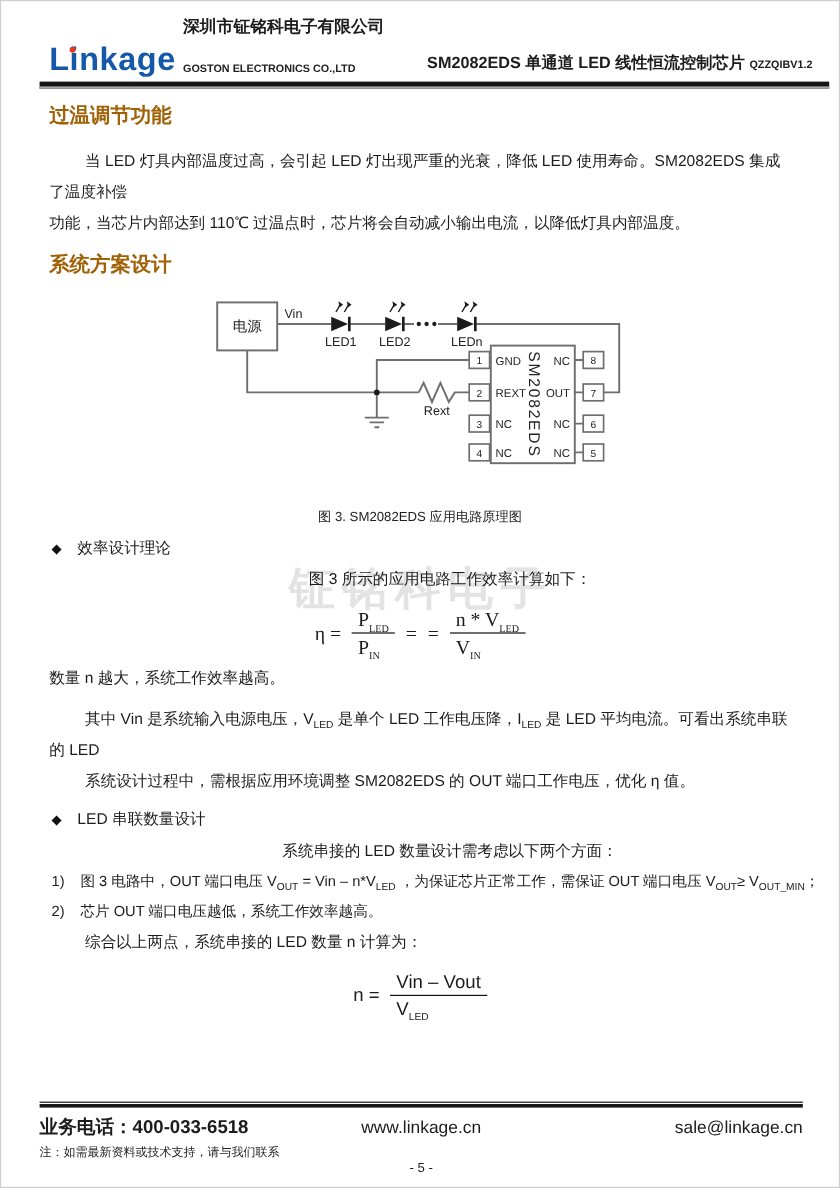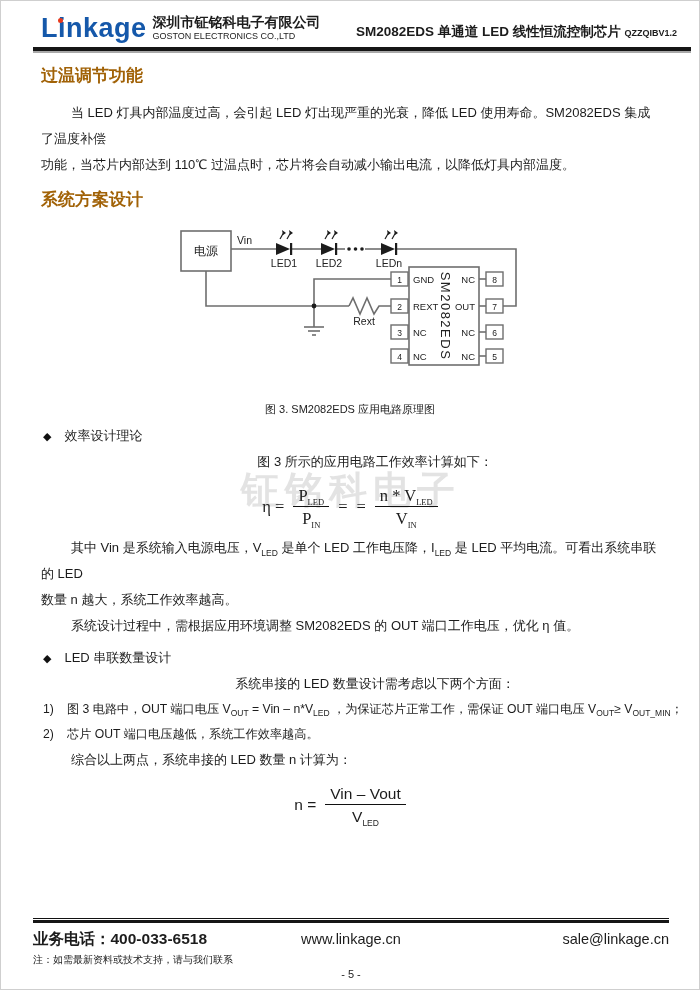--- a/index.html
+++ b/index.html
@@ -7,21 +7,21 @@
         background:#fff;font-family:"Liberation Sans",sans-serif;color:#1c1c1c;overflow:hidden;}
   .watermark{position:absolute;left:240px;top:464px;font-size:38px;font-weight:bold;color:#cdcdcd;
         opacity:.55;letter-spacing:6px;z-index:0;pointer-events:none;}
   .content{position:relative;z-index:1;}
   
   .header{display:flex;justify-content:space-between;align-items:flex-end;padding:13px 22px 5px 40px;}
   .brand{display:flex;align-items:flex-end;gap:6px;}
   .logo{position:relative;font-size:27px;font-weight:bold;color:#1558aa;line-height:28px;letter-spacing:0.5px;}
   .logo::after{content:"";position:absolute;left:17px;top:4px;width:5px;height:5px;border-radius:50%;background:#e8391c;}
   .company .cn{font-size:14px;font-weight:bold;line-height:17px;}
-  .company .en{font-size:9px;font-weight:normal;line-height:11px;color:#222;}
+  .company .en{font-size:9px;font-weight:bold;line-height:11px;color:#222;margin-top:21px;}
   .doctitle{font-size:13.5px;font-weight:bold;padding-bottom:1px;white-space:nowrap;}
   .doctitle .ver{font-size:9px;font-weight:bold;}
   .rule{height:4px;background:#161616;border-bottom:2px solid #a9a9a9;margin:0 8px 0 32px;}
   
   main{padding:0 40px;}
   h1{font-size:17px;line-height:22px;margin:12px 0 0 0;font-weight:bold;color:#a16207;}
   .p1{margin:13px 0 0 0;line-height:26px;font-size:13px;}
   .pl{line-height:26px;font-size:13px;margin:0;}
   .indent{text-indent:2.3em;}
   figure{margin:8px 0 0 0;}
@@ -30,21 +30,21 @@
   .bullet-row{display:flex;align-items:center;gap:13px;margin:10px 0 0 2px;font-size:13px;}
   .bullet-row .marker{font-size:11px;color:#111;}
   .sub-indent{margin-left:50px;text-align:center;}
   .num-item{display:flex;gap:8px;margin:0;line-height:25px;font-size:12.2px;white-space:nowrap;}
   .num-item .no{width:16px;flex:none;}
   sub{font-size:8.5px;line-height:0;}
   
   .formula{display:flex;align-items:center;justify-content:center;gap:9px;margin:12px 0 4px 0;}
   .serif{font-family:"Liberation Serif",serif;font-size:16.5px;}
   .sans-f{font-size:15.5px;}
-  .frac{display:inline-block;text-align:center;vertical-align:middle;}
+  .frac{display:inline-block;vertical-align:middle;}
   .frac .num{display:block;border-bottom:1px solid #111;padding:0 5px 2px 5px;line-height:17px;}
   .frac .den{display:block;padding:3px 5px 0 5px;line-height:17px;}
   
   .footer{position:absolute;left:32px;right:30px;top:917px;z-index:1;}
   .footer-rule{border-top:1px solid #111;}
   .footer-rule .bar{height:3px;background:#161616;margin-top:1px;}
   .footer-row{display:flex;align-items:baseline;margin-top:6px;}
   .phone{font-size:15.5px;font-weight:bold;width:268px;}
   .website{font-size:14.5px;width:190px;}
   .email{font-size:14.5px;margin-left:auto;}
@@ -202,22 +202,22 @@
           <span class="den"><span>P</span><sub>IN</sub></span>
         </span>
         <span>=</span>
         <span>=</span>
         <span class="frac">
           <span class="num"><span>n * V</span><sub>LED</sub></span>
           <span class="den"><span>V</span><sub>IN</sub></span>
         </span>
       </div>
 
+      <p class="pl">数量 n 越大，系统工作效率越高。</p>
       <p class="pl indent" style="margin-top:8px"><span>其中 Vin 是系统输入电源电压，V</span><sub>LED</sub><span> 是单个 LED 工作电压降，I</span><sub>LED</sub><span> 是 LED 平均电流。可看出系统串联的 LED</span></p>
-      <p class="pl">数量 n 越大，系统工作效率越高。</p>
       <p class="pl indent">系统设计过程中，需根据应用环境调整 SM2082EDS 的 OUT 端口工作电压，优化 η 值。</p>
 
       <div class="bullet-row">
         <span class="marker">◆</span>
         <span>LED 串联数量设计</span>
       </div>
       <p class="pl sub-indent" style="margin-top:4px">系统串接的 LED 数量设计需考虑以下两个方面：</p>
 
       <div class="num-item" style="margin-left:2px">
         <span class="no">1)</span>

